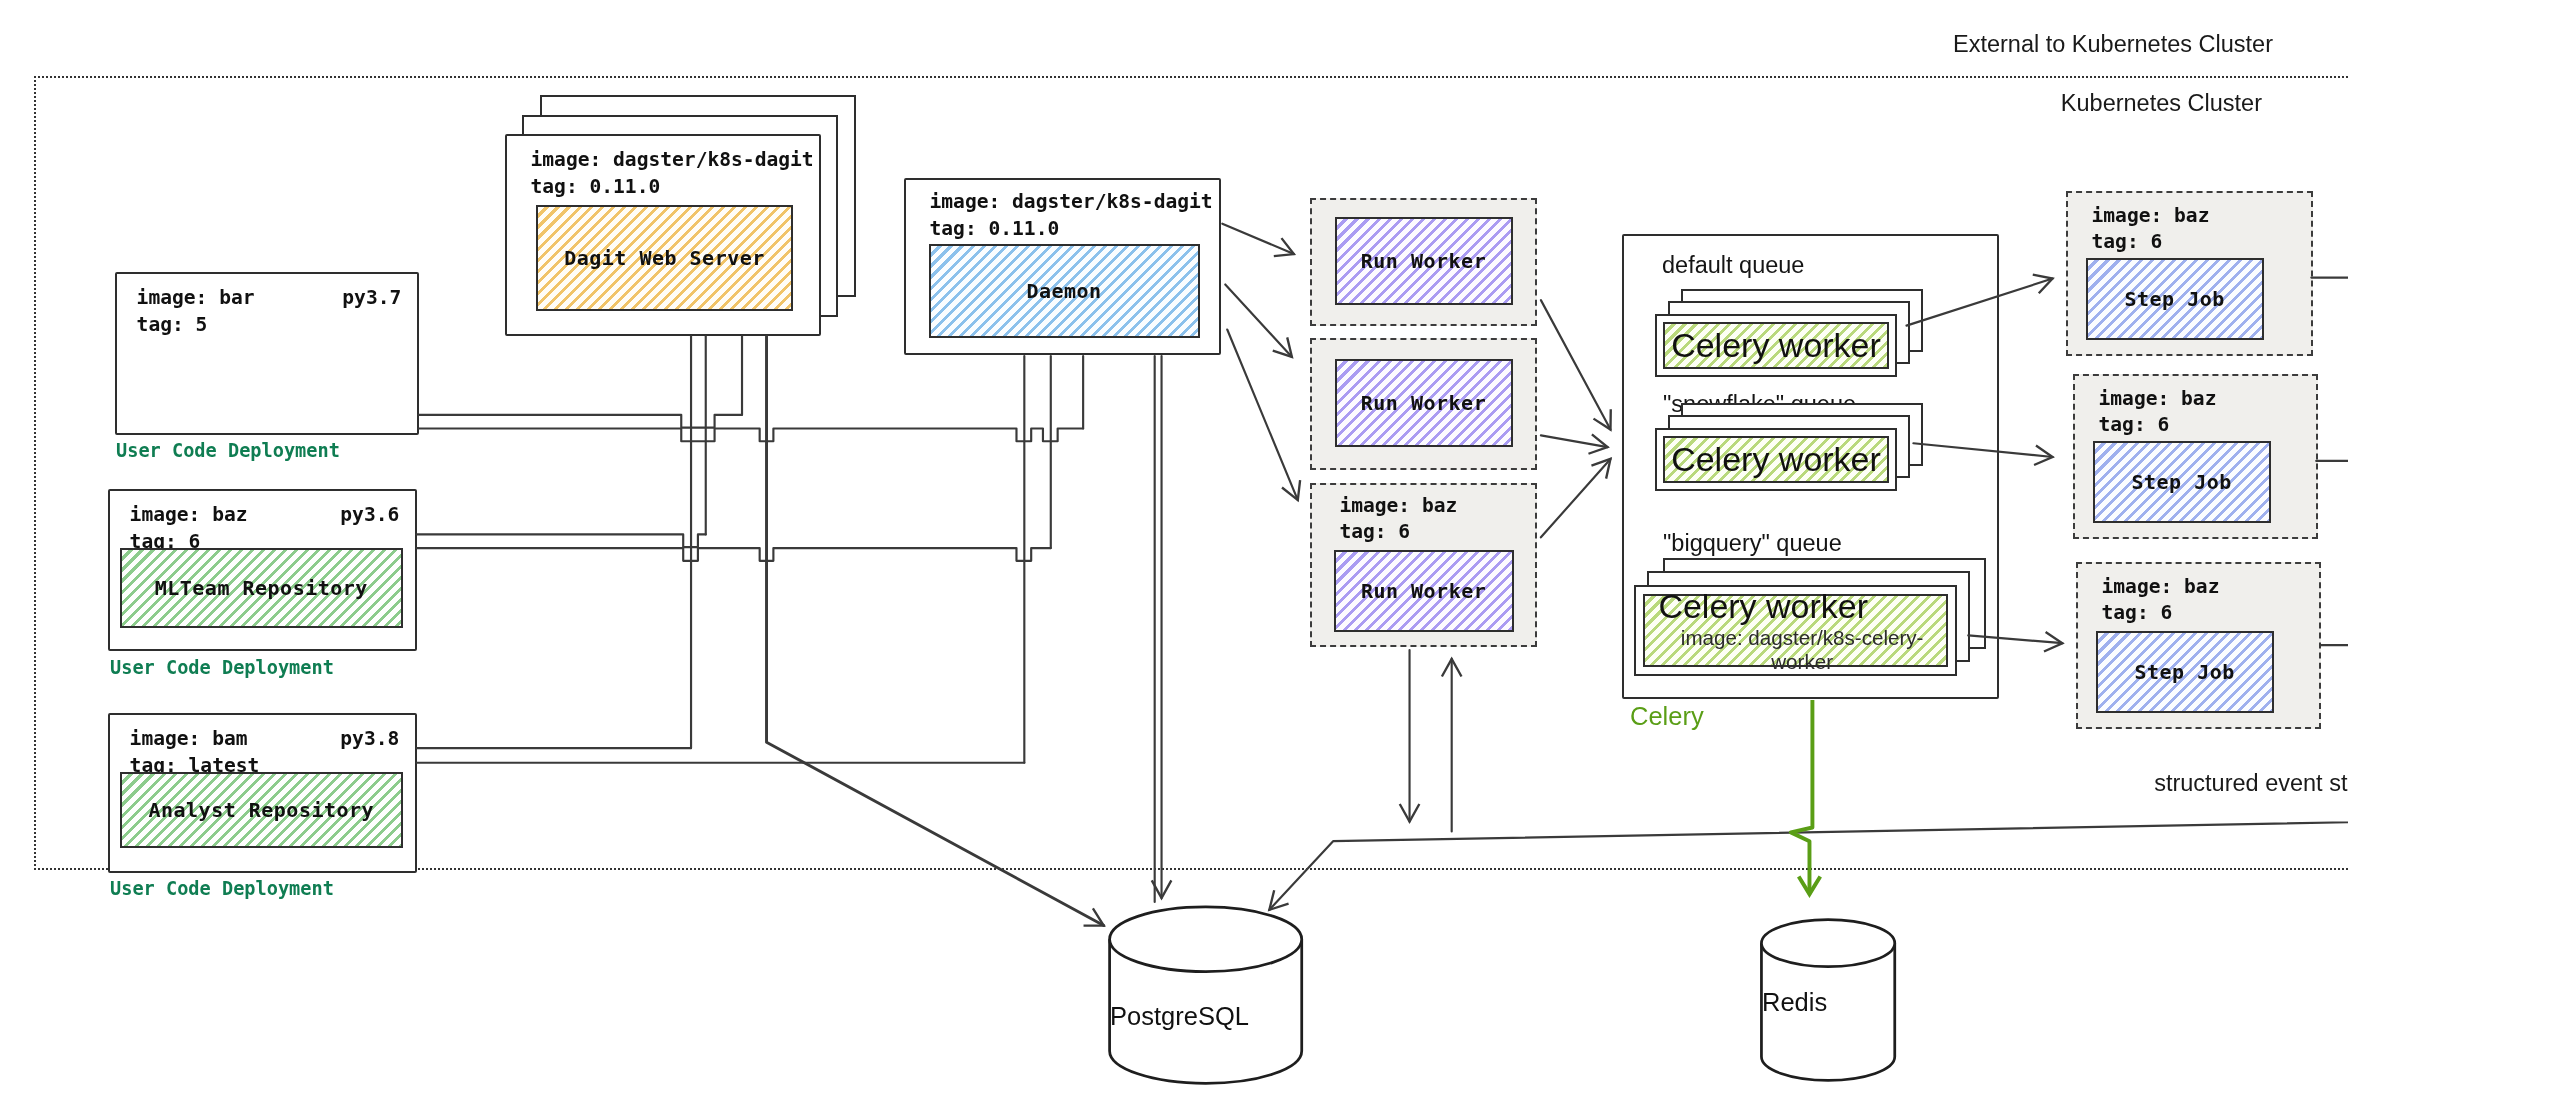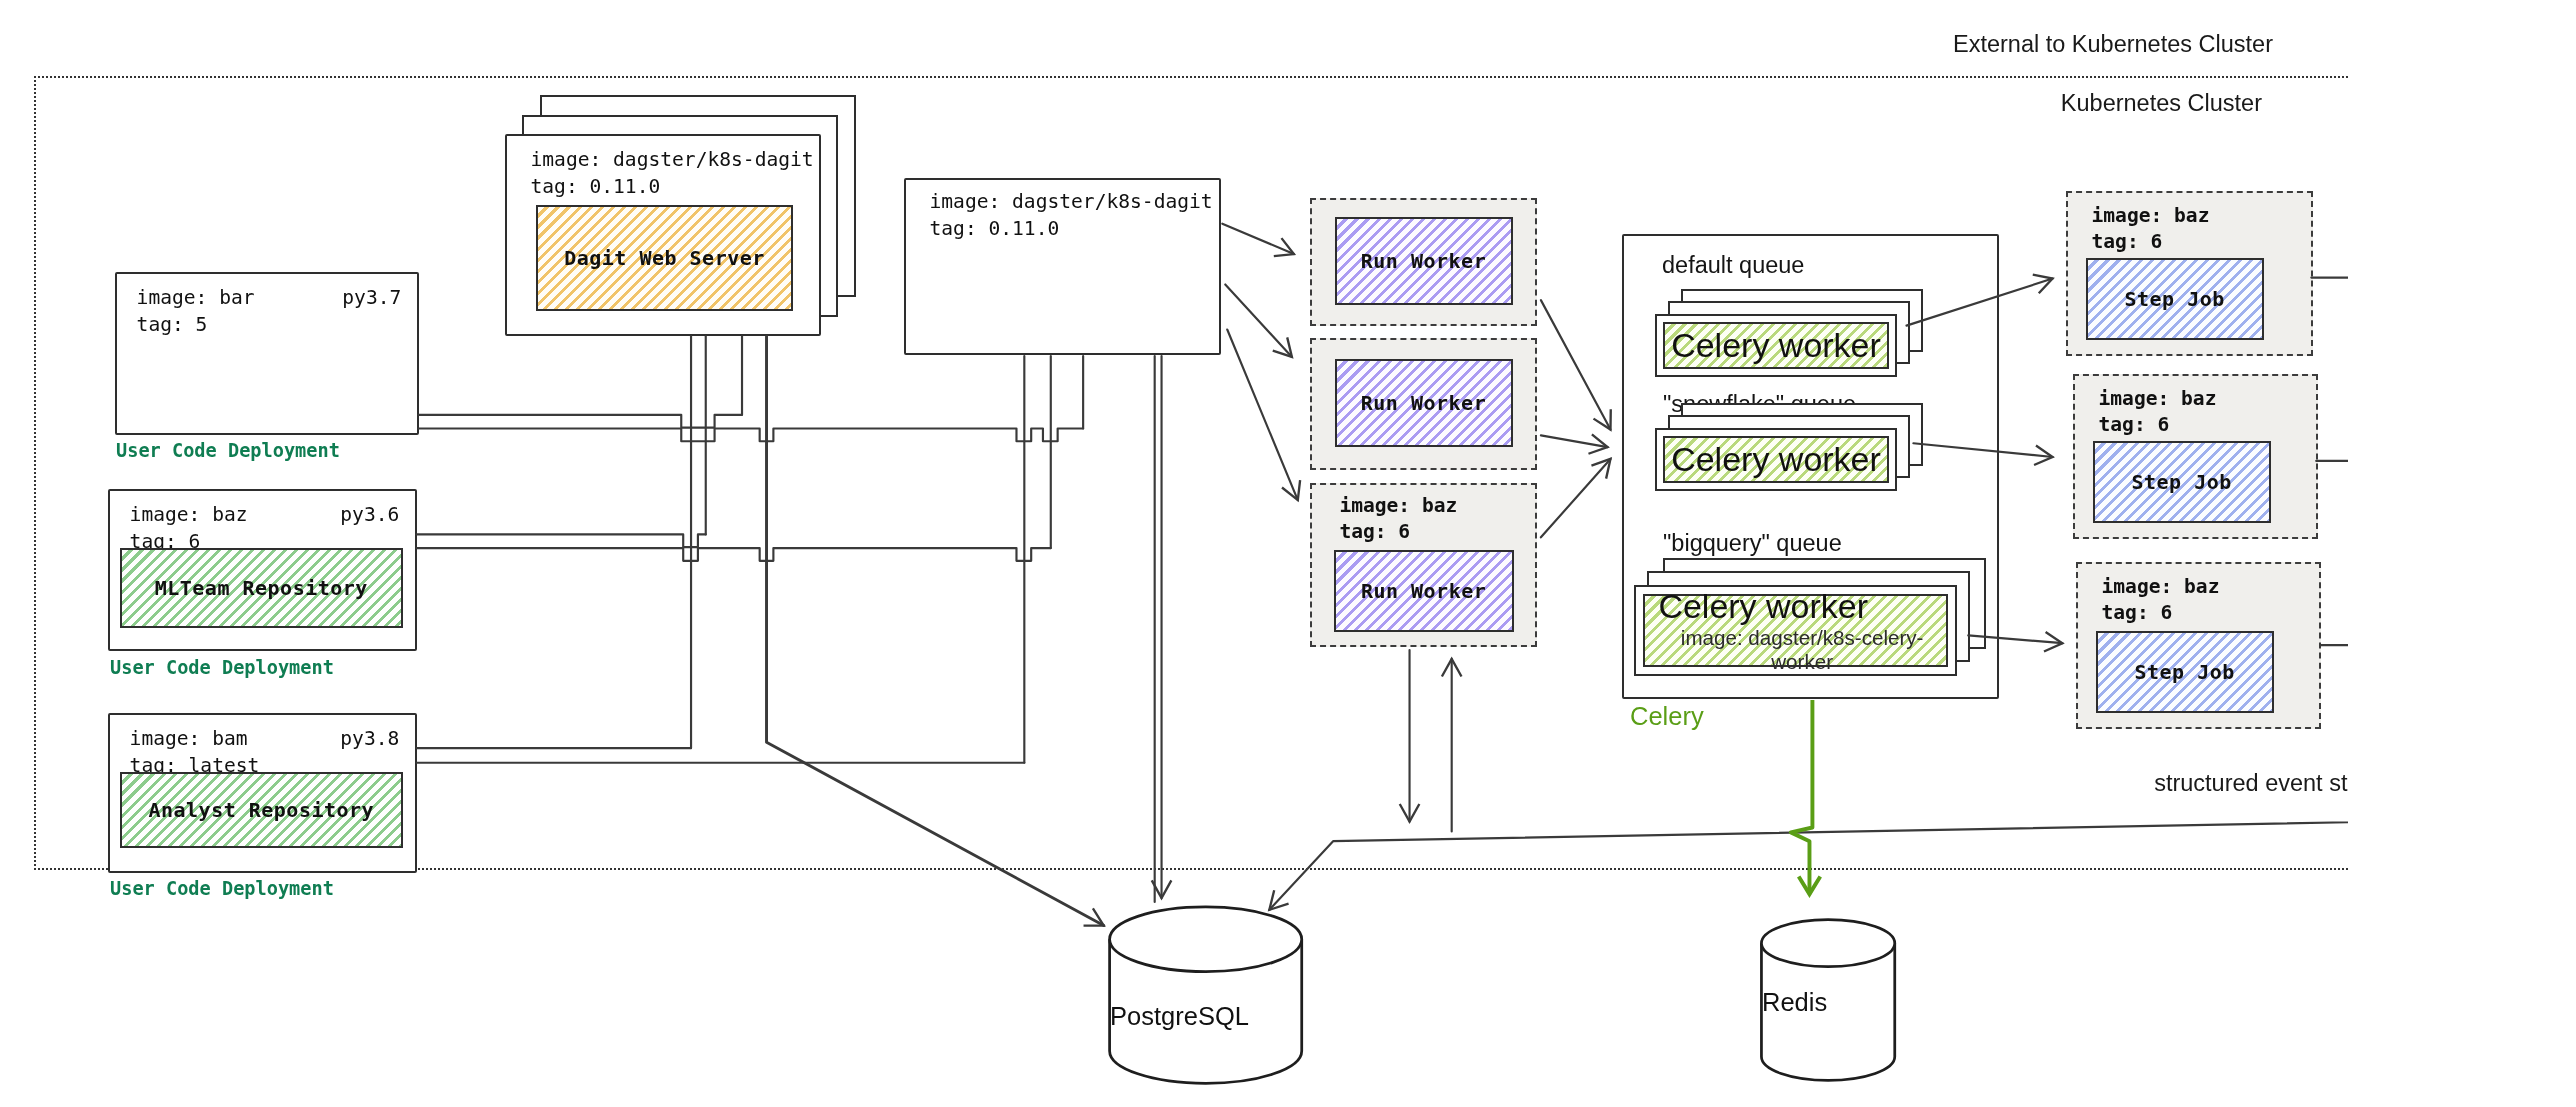--- a/index.html
+++ b/index.html
@@ -11,21 +11,21 @@
   .card{background:#fff;border:2.9px solid #2e2e2e;border-radius:2px;box-sizing:border-box;z-index:2}
   .pod{background:#f0efec;border:2.9px dashed #3c3c3c;box-sizing:border-box;z-index:2}
   .inner{position:absolute;border:2.9px solid #2e2e2e;box-sizing:border-box;
          display:flex;align-items:center;justify-content:center;text-align:center}
   .h-green {background:repeating-linear-gradient(135deg,#fdfffd 0 4.9px,var(--repo_hatch) 4.9px 7.8px)}
   .h-orange{background:repeating-linear-gradient(135deg,#fffdf7 0 4.9px,var(--dagit_hatch) 4.9px 7.8px)}
   .h-blue  {background:repeating-linear-gradient(135deg,#fbfdff 0 4.9px,var(--daemon_hatch) 4.9px 7.8px)}
   .h-purple{background:repeating-linear-gradient(135deg,#fcfbff 0 4.9px,var(--run_worker_hatch) 4.9px 7.8px)}
   .h-steel {background:repeating-linear-gradient(135deg,#fbfcff 0 4.9px,var(--step_job_hatch) 4.9px 7.8px)}
   .h-lime  {background:repeating-linear-gradient(135deg,#fdfff5 0 4.9px,var(--celery_hatch) 4.9px 7.8px)}
-  .code{font-size:19.6px;line-height:27.4px;font-weight:normal;white-space:pre}
+  .code{font-size:19.6px;line-height:27.4px;font-weight:bold;white-space:pre}
   .code-sm{font-size:19.6px;line-height:26.5px;font-weight:bold;white-space:pre}
   .box-title{font-size:20px;font-weight:bold;letter-spacing:0.5px}
   .rowflex{display:flex;justify-content:space-between}
   .caption{font-size:18.6px;font-weight:bold;color:var(--deployment_caption);z-index:3}
   .big-label{font-size:23.5px;color:#1a1a1a;z-index:3}
   .queue-name{font-size:23.5px;color:#151515}
   .worker-label{font-size:34px;color:#111}
   .worker-img{font-size:20.6px;color:#2b2b2b}
   .db-label{font-size:25.5px;color:#111;text-align:left;z-index:6}
   .celery-cap{font-size:25.5px;color:var(--celery_green);z-index:3}
@@ -83,20 +83,23 @@
     <div class="abs code" style="left:23.5px;top:9.8px">image: dagster/k8s-dagit</div>
     <div class="abs code" style="left:23.5px;top:37px">tag: 0.11.0</div>
     <div class="inner h-orange" style="left:29px;top:69px;width:257px;height:106px">
       <span class="box-title">Dagit Web Server</span>
     </div>
   </div>
 
   <div class="abs card" style="left:904px;top:178px;width:317px;height:177px">
     <div class="abs code" style="left:23.5px;top:7.8px">image: dagster/k8s-dagit</div>
     <div class="abs code" style="left:23.5px;top:35px">tag: 0.11.0</div>
+    <div class="inner h-blue" style="left:22.5px;top:64px;width:271px;height:94px">
+      <span class="box-title">Daemon</span>
+    </div>
   </div>
 
   <div class="abs pod" style="left:1310px;top:198px;width:227px;height:128px">
     <div class="inner h-purple" style="left:22.5px;top:16.7px;width:178px;height:88px">
       <span class="box-title">Run Worker</span>
     </div>
   </div>
   <div class="abs pod" style="left:1310px;top:338px;width:227px;height:132px">
     <div class="inner h-purple" style="left:22.5px;top:18.6px;width:178px;height:88px">
       <span class="box-title">Run Worker</span>

